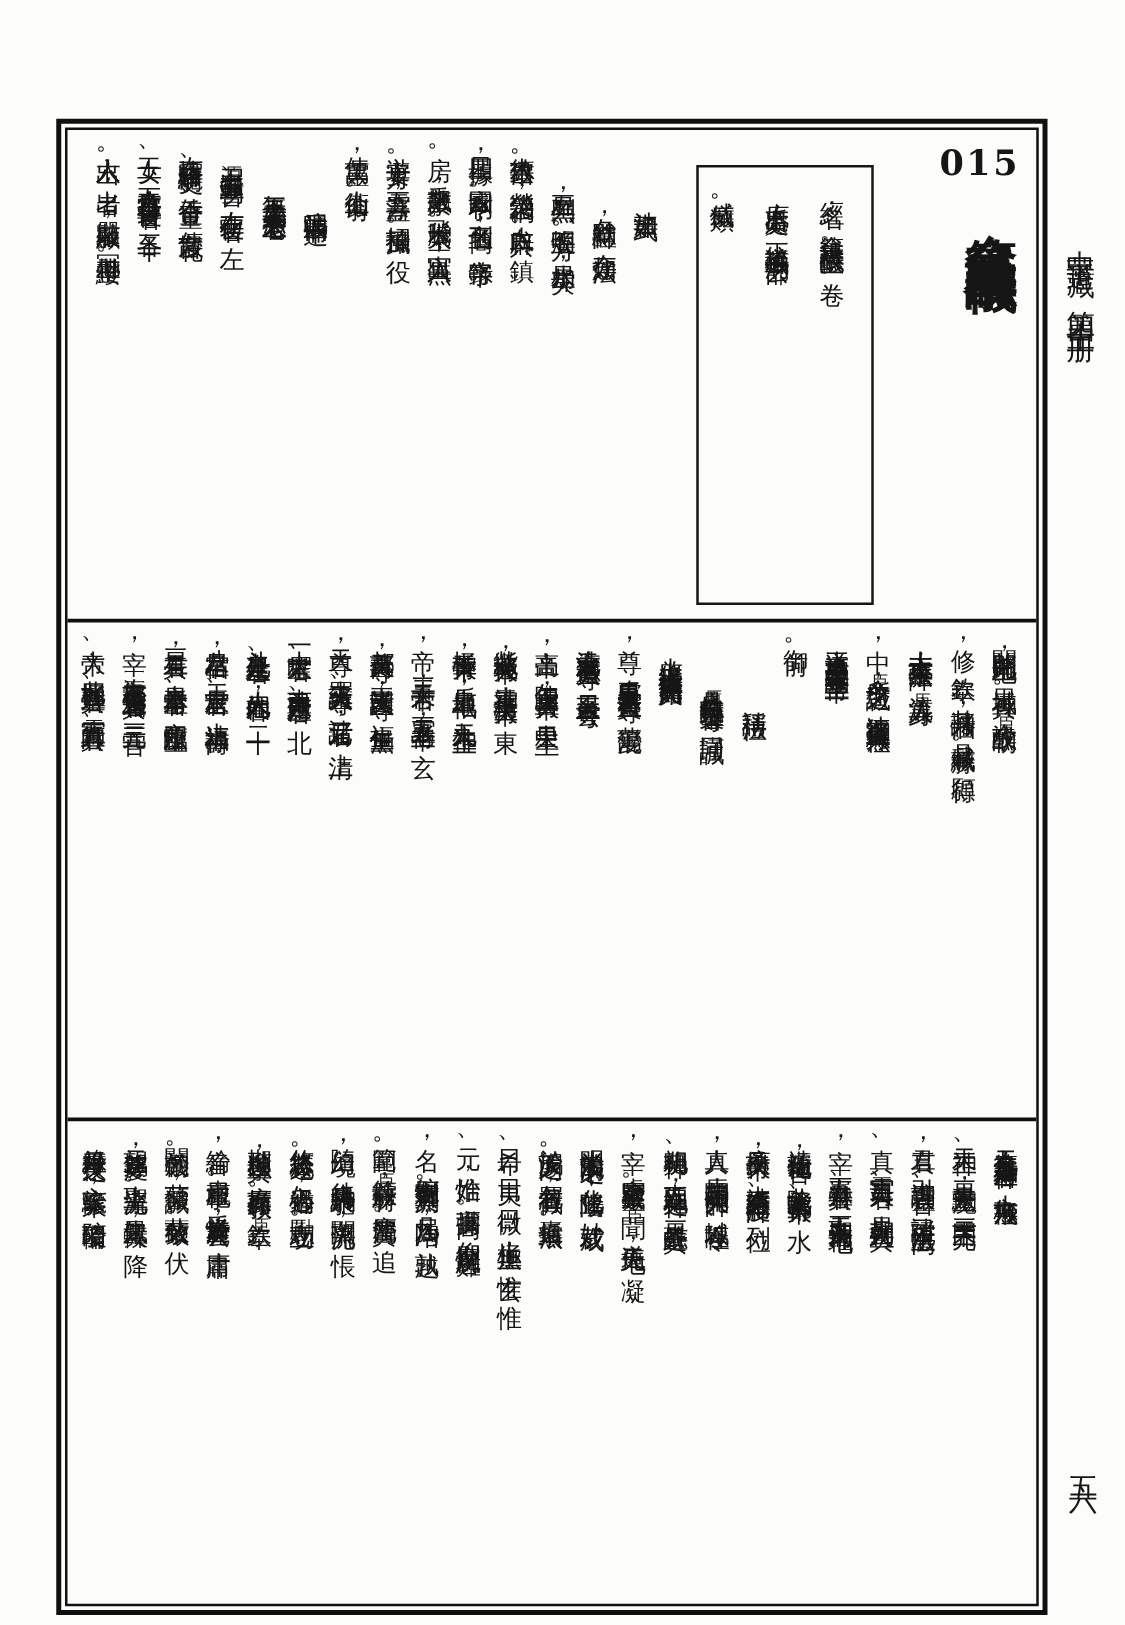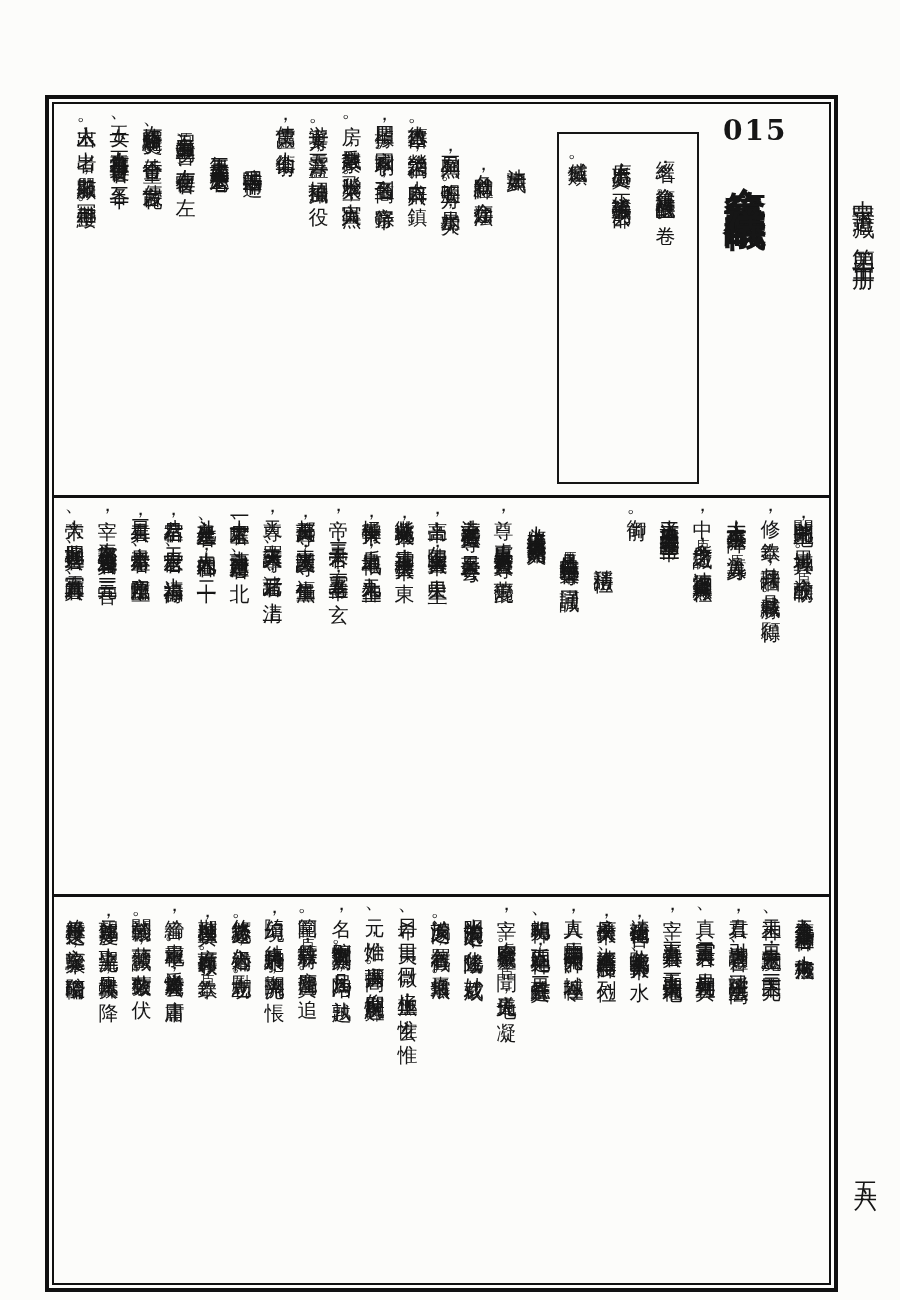--- a/index.html
+++ b/index.html
@@ -17,21 +17,21 @@
   .band2{top:394px;height:396px;}
   .rule2{top:790px;}
   .band3{top:793px;bottom:0;}
 
   
   .cols{position:absolute;writing-mode:vertical-rl;text-orientation:upright;}
   .col{height:100%;line-height:33px;font-size:20px;letter-spacing:1.5px;white-space:nowrap;}
   .sm{font-size:13px;letter-spacing:0;}
 
   
-  .title-area{position:absolute;top:2px;right:2px;width:104px;height:387px;display:flex;flex-direction:column;align-items:flex-start;}
+  .title-area{position:absolute;top:2px;right:13px;width:104px;height:387px;display:flex;flex-direction:column;align-items:flex-end;}
   .serial{font-size:28px;font-weight:bold;letter-spacing:2px;margin-top:8px;}
   .doc-title{writing-mode:vertical-rl;text-orientation:upright;font-size:42px;font-weight:bold;letter-spacing:4px;line-height:1.08;margin-top:6px;}
   .info-box{position:absolute;top:28px;right:130px;width:142px;height:352px;border:2px solid #161616;box-sizing:border-box;padding:12px 9px;writing-mode:vertical-rl;text-orientation:upright;}
   .ib-line{height:100%;line-height:44px;font-size:20px;letter-spacing:2px;white-space:nowrap;}
   .cols1{top:6px;left:8px;right:296px;bottom:2px;}
   .cols2{top:6px;left:8px;right:8px;bottom:2px;}
 
   
   .collection{position:absolute;left:849px;top:182px;writing-mode:vertical-rl;text-orientation:upright;font-size:23px;letter-spacing:5px;white-space:nowrap;}
   .pagenum{position:absolute;left:851px;top:1163px;writing-mode:vertical-rl;text-orientation:upright;font-size:23px;letter-spacing:6px;}

